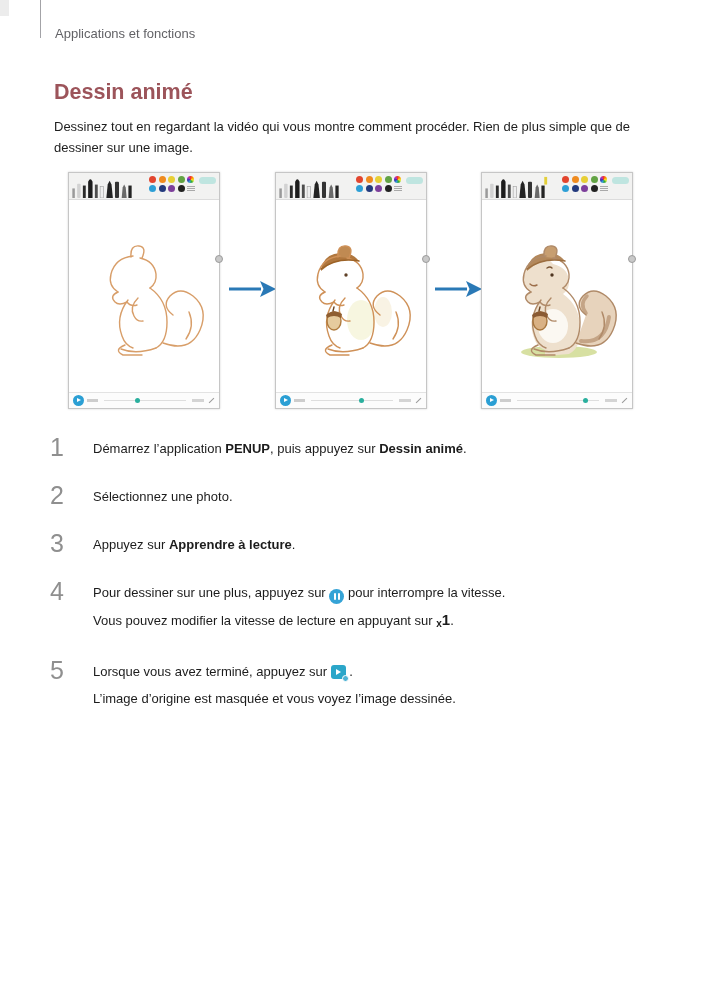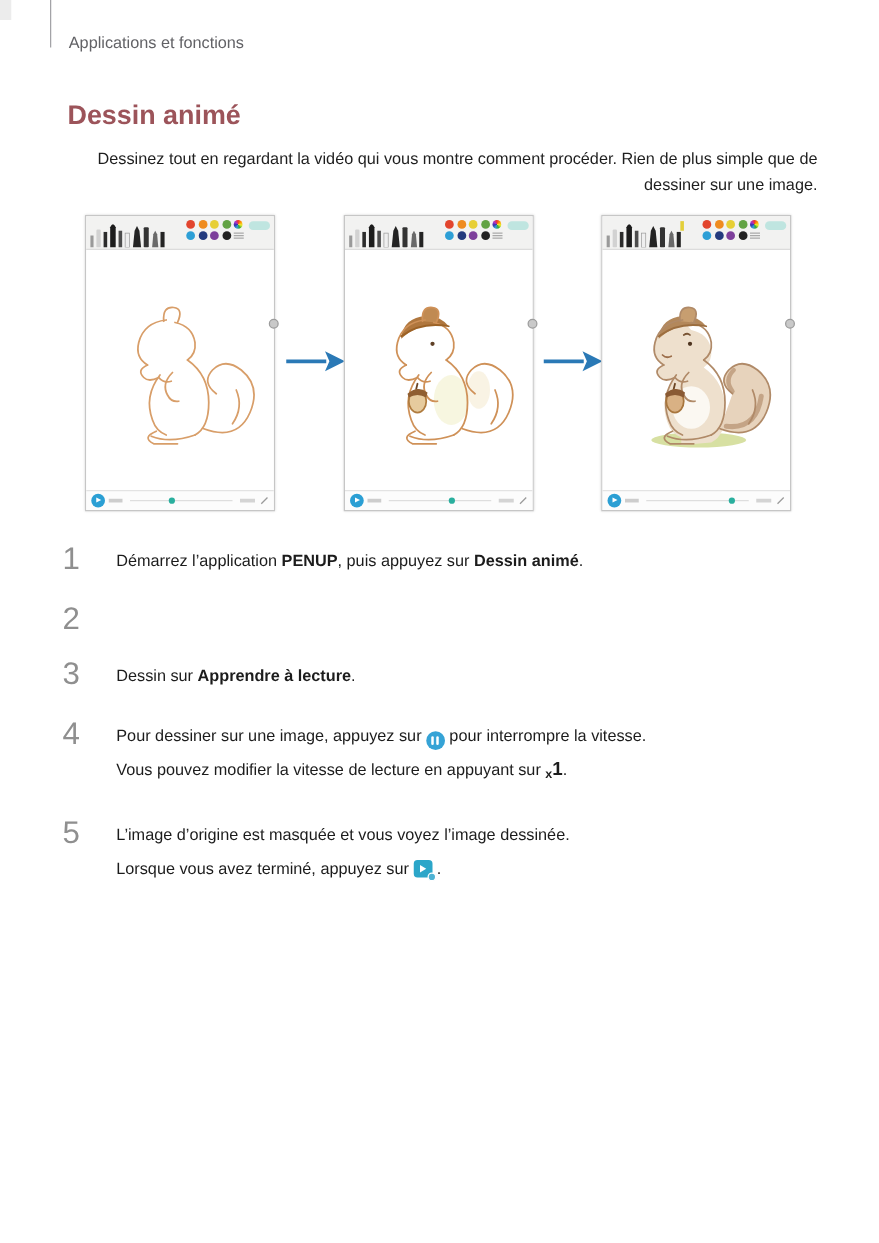--- a/index.html
+++ b/index.html
@@ -3,21 +3,21 @@
 <meta charset="utf-8">
 <style>
   html,body{margin:0;padding:0;background:#ffffff;}
   .page{position:relative;width:703px;height:830px;background:#ffffff;
         font-family:"Liberation Sans",sans-serif;overflow:hidden;}
 
   .corner-artifact{position:absolute;left:0;top:0;width:9px;height:16px;background:#ececec;}
   .vrule{position:absolute;left:40px;top:0;width:1px;height:38px;background:#a3a3a7;}
   .breadcrumb{position:absolute;left:55px;top:26px;font-size:13px;color:#626266;}
   .doc-title{position:absolute;left:54px;top:80px;font-size:21.5px;font-weight:700;color:#9c545a;}
-  .intro{position:absolute;left:54px;top:116px;width:600px;font-size:13px;line-height:21px;color:#1e1e1e;text-align:right;}
+  .intro{position:absolute;left:54px;top:116px;width:600px;font-size:13px;line-height:21px;color:#1e1e1e;}
 
   
   .screens{position:absolute;left:68px;top:172px;width:566px;height:237px;}
   .tablet{position:absolute;top:0;width:152px;height:237px;background:#fff;
           border:1px solid #c6c6c6;box-sizing:border-box;box-shadow:0 0 2px rgba(0,0,0,.18);}
   .t1{left:0;} .t2{left:207px;} .t3{left:413px;}
 
   .toolbar{position:relative;height:26px;background:#f2f2f1;border-bottom:1px solid #dcdcdc;}
   .pens{position:absolute;left:2px;bottom:1px;width:64px;height:23px;}
   .palette{position:absolute;right:24px;top:3px;display:flex;flex-direction:column;gap:2px;}
@@ -323,39 +323,42 @@
 
   <div class="steps">
       <div class="step-row">
         <div class="step-num">1</div>
         <div class="step-body">
           <div class="step-line"><span>Démarrez l’application </span><span class="seg-b">PENUP</span><span>, puis appuyez sur </span><span class="seg-b">Dessin animé</span><span>.</span></div>
         </div>
       </div>
       <div class="step-row">
         <div class="step-num">2</div>
+        <div class="step-body">
+          <div class="step-line"><span>Sélectionnez une photo.</span></div>
+        </div>
       </div>
       <div class="step-row">
         <div class="step-num">3</div>
         <div class="step-body">
-          <div class="step-line"><span>Dessin sur </span><span class="seg-b">Apprendre à lecture</span><span>.</span></div>
+          <div class="step-line"><span>Appuyez sur </span><span class="seg-b">Apprendre à lecture</span><span>.</span></div>
         </div>
       </div>
       <div class="step-row">
         <div class="step-num">4</div>
         <div class="step-body">
-          <div class="step-line"><span>Pour dessiner sur une image, appuyez sur </span><span class="ic-pause">
+          <div class="step-line"><span>Pour dessiner sur une plus, appuyez sur </span><span class="ic-pause">
               <span class="b"></span>
               <span class="b"></span>
             </span><span> pour interrompre la vitesse.</span></div>
           <div class="step-line"><span>Vous pouvez modifier la vitesse de lecture en appuyant sur </span><span class="ic-speed"><span class="x">x</span><span class="n">1</span></span><span>.</span></div>
         </div>
       </div>
       <div class="step-row">
         <div class="step-num">5</div>
         <div class="step-body">
+          <div class="step-line"><span>Lorsque vous avez terminé, appuyez sur </span><span class="ic-hide"><span class="tri"></span><span class="eye"></span></span><span> .</span></div>
           <div class="step-line"><span>L’image d’origine est masquée et vous voyez l’image dessinée.</span></div>
-          <div class="step-line"><span>Lorsque vous avez terminé, appuyez sur </span><span class="ic-hide"><span class="tri"></span><span class="eye"></span></span><span> .</span></div>
         </div>
       </div>
     </div>
 
 </div>
 
 </body></html>

